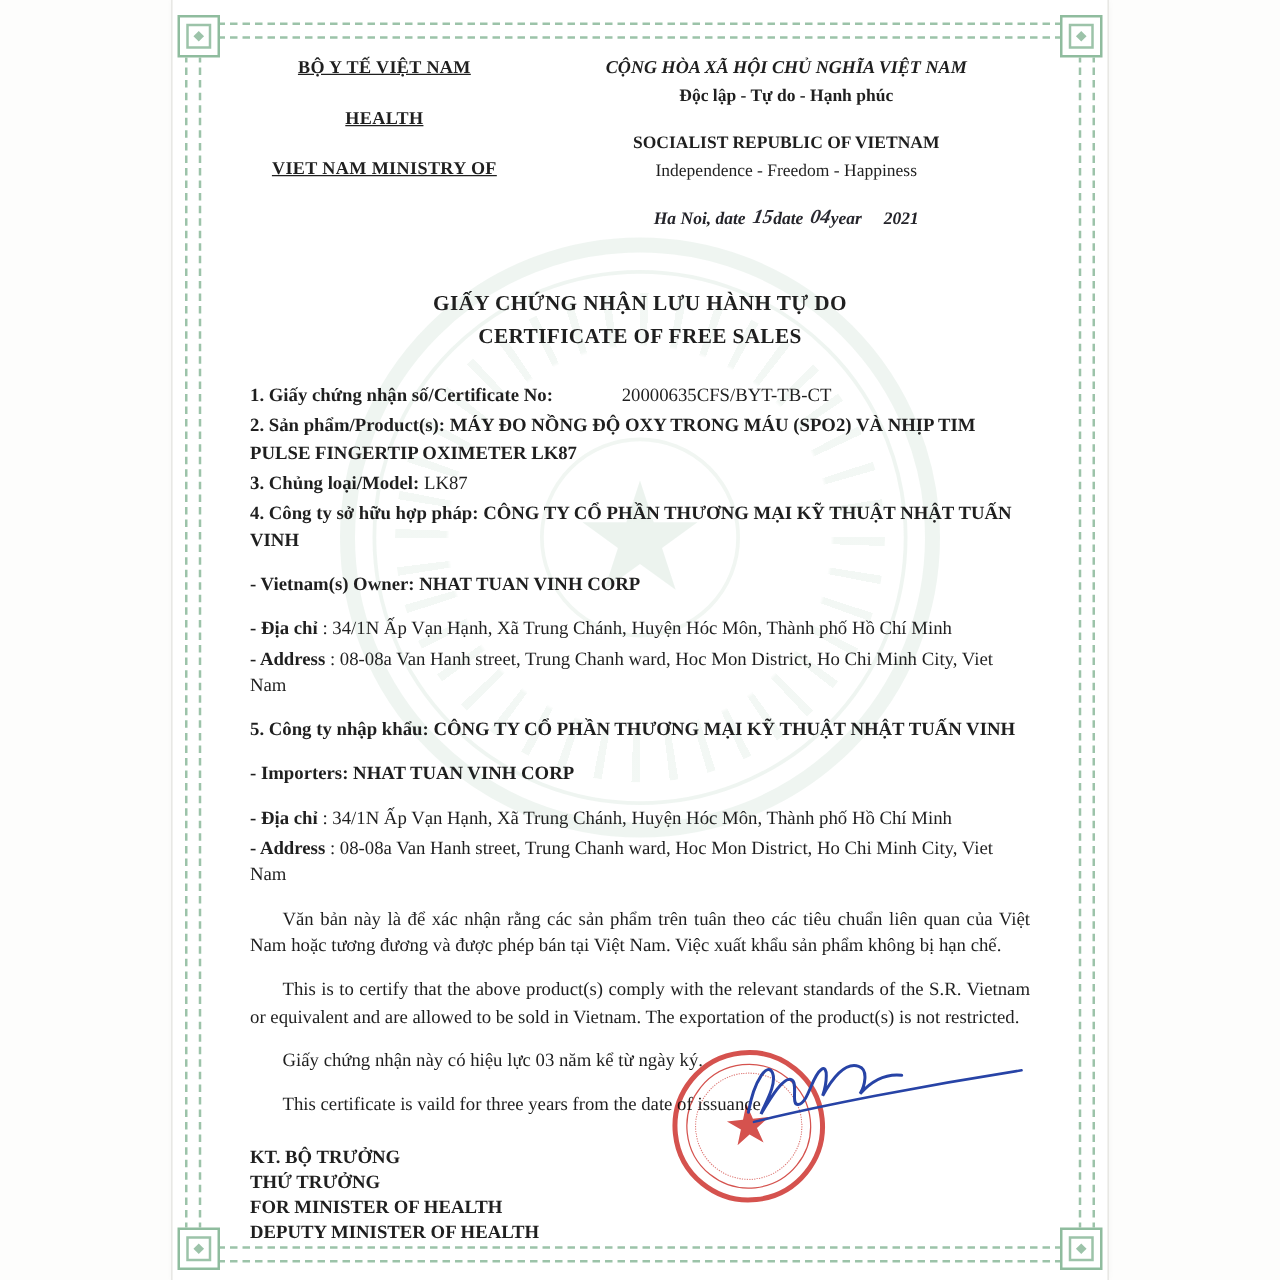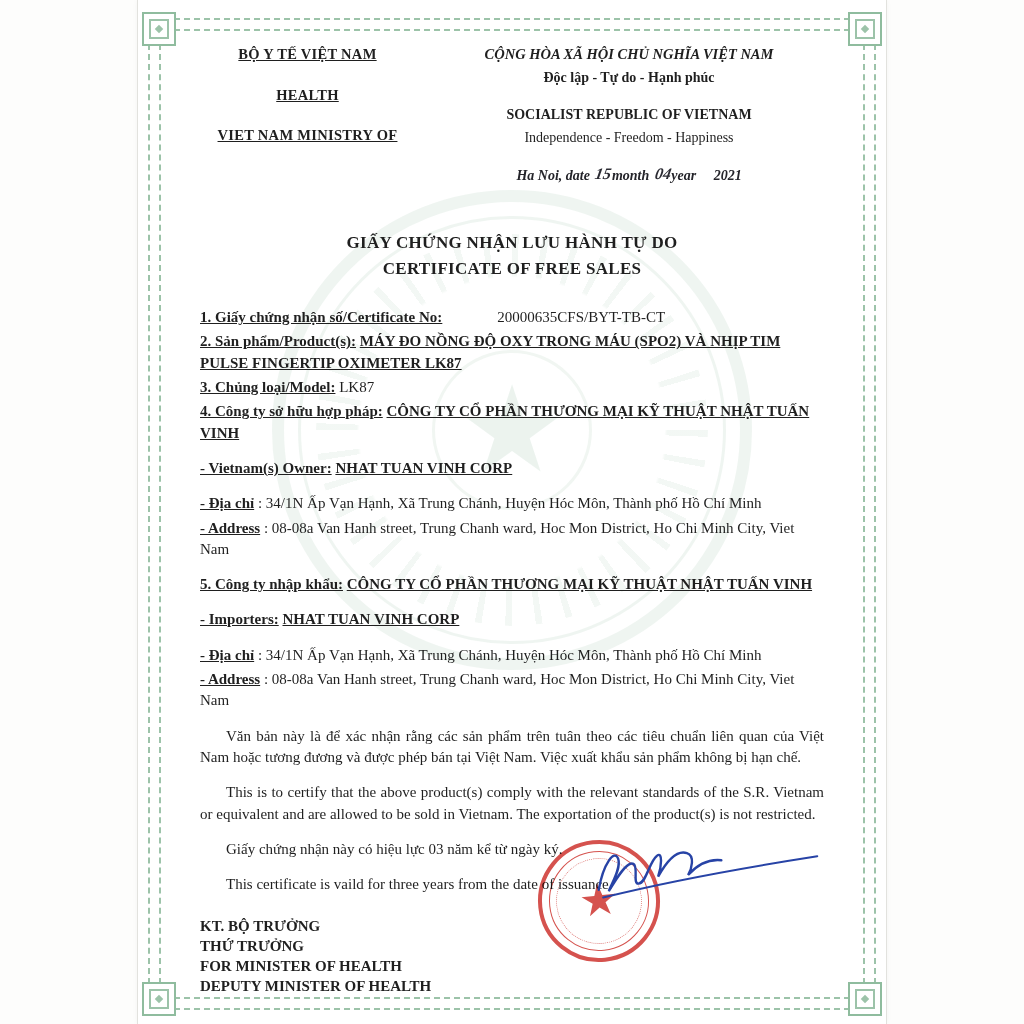--- a/index.html
+++ b/index.html
@@ -52,21 +52,21 @@
   .date-line{margin-top:16px;font-size:14px;font-style:italic;font-weight:bold;color:#24242a;}
   .hand{display:inline-block;font-size:16px;font-weight:bold;font-style:italic;
     transform:skewX(-10deg) translateY(-1px);margin:0 -3px 0 2px;color:#2b2b33;}
   .yr{margin-left:14px;}
 
   .doc-title{text-align:center;margin-top:44px;font-weight:bold;font-size:17px;letter-spacing:.3px;}
   .doc-title div{margin:2px 0;}
 
   .body-block{margin-top:26px;}
   .line{margin:0 0 3px 0;}
-  .b{font-weight:bold;text-decoration:underline;}
+  .b{font-weight:bold;}
   .certval{display:inline-block;margin-left:55px;}
   .gap-top{margin-top:14px;}
   .stmt{margin:14px 0 0 0;text-indent:26px;text-align:justify;}
 
   .sig-block{margin-top:22px;padding-right:22px;font-weight:bold;font-size:15px;line-height:1.32;}
 
   
   .stamp{position:absolute;left:400px;top:840px;width:122px;height:122px;
     transform:rotate(-6deg);opacity:.88;mix-blend-mode:multiply;}
   .ring-outer{position:absolute;inset:0;border:4px solid #cf3a35;border-radius:50%;}
@@ -124,21 +124,21 @@
           <div>VIET NAM MINISTRY OF</div>
         </div>
         <div class="hdr-right">
           <div class="hr1">CỘNG HÒA XÃ HỘI CHỦ NGHĨA VIỆT NAM</div>
           <div class="hr2">Độc lập - Tự do - Hạnh phúc</div>
           <div class="hr3">SOCIALIST REPUBLIC OF VIETNAM</div>
           <div class="hr4">Independence - Freedom - Happiness</div>
           <div class="date-line">
             <span>Ha Noi, date</span>
             <span class="hand">15</span>
-            <span>month</span>
+            <span>date</span>
             <span class="hand">04</span>
             <span>year</span>
             <span class="yr">2021</span>
           </div>
         </div>
       </div>
 
       <div class="doc-title">
         <div>GIẤY CHỨNG NHẬN LƯU HÀNH TỰ DO</div>
         <div>CERTIFICATE OF FREE SALES</div>

